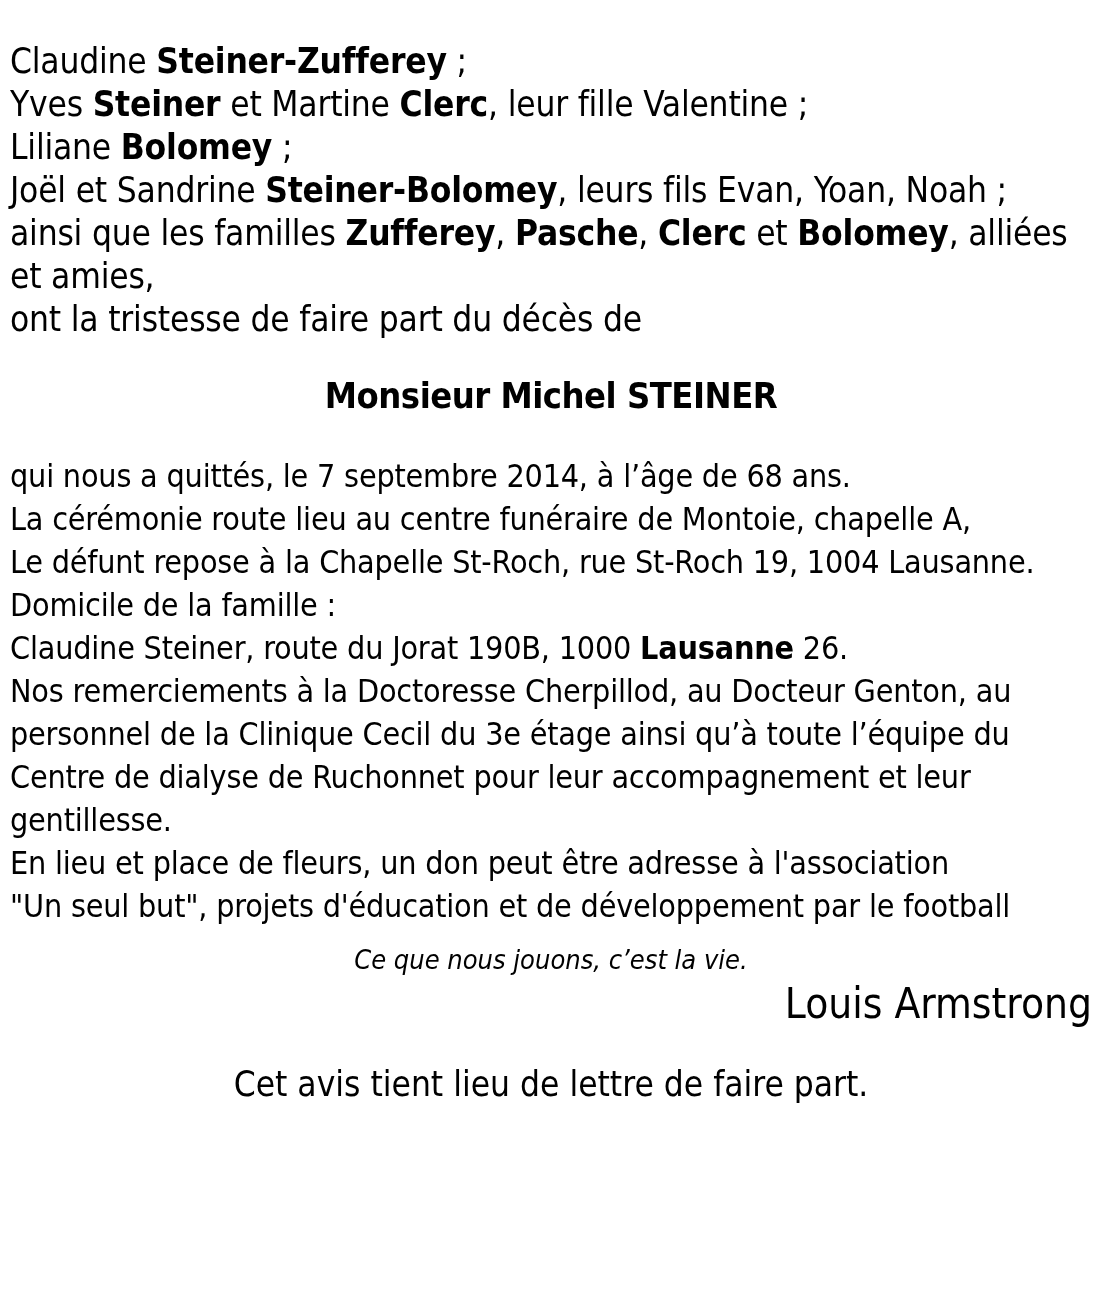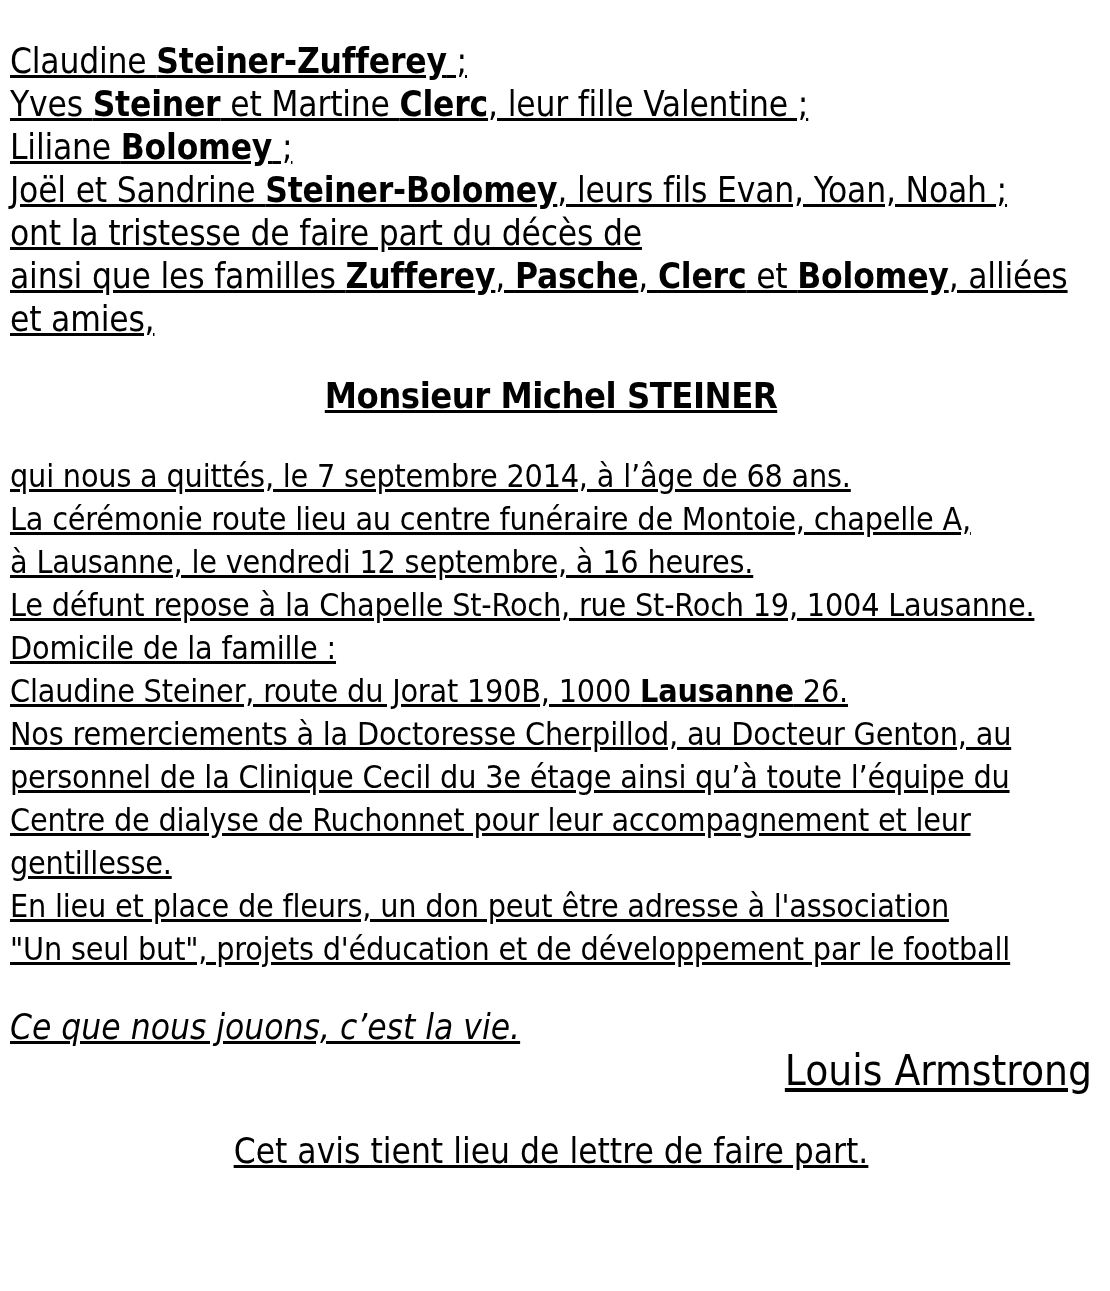--- a/index.html
+++ b/index.html
@@ -13,21 +13,20 @@
     font-family: "DejaVu Sans Condensed", "Liberation Sans Narrow", "Liberation Sans", sans-serif;
     color: #000000;
     overflow: hidden;
   }
   .page {
     box-sizing: border-box;
     width: 1110px;
     height: 1291px;
     padding: 40px 18px 12px 10px;
     position: relative;
-    text-decoration: underline;
   }
   .line {
     font-size: 35px;
     line-height: 43px;
     white-space: nowrap;
     letter-spacing: -0.2px;
   }
   .line.wrapline {
     white-space: normal;
   }
@@ -44,25 +43,25 @@
     letter-spacing: -0.5px;
     margin: 26px 0 30px 0;
     line-height: 58px;
     white-space: nowrap;
   }
   .block-details .line {
     font-size: 32px;
     line-height: 43px;
   }
   .quote {
-    text-align: left;
+    text-align: center;
     font-style: italic;
-    font-size: 35px;
+    font-size: 27px;
     line-height: 44px;
-    margin-top: 34px;
+    margin-top: 10px;
     white-space: nowrap;
   }
   .quote-author {
     text-align: right;
     font-size: 42px;
     line-height: 44px;
     white-space: nowrap;
   }
   .closing {
     text-align: center;
@@ -88,33 +87,32 @@
     </div>
 
     <div class="line">
       <span>Liliane </span><b>Bolomey</b><span> ;</span>
     </div>
 
     <div class="line">
       <span>Joël et Sandrine </span><b>Steiner-Bolomey</b><span>, leurs fils Evan, Yoan, Noah ;</span>
     </div>
 
-    <div class="line">ont la tristesse de faire part du décès de</div>
-
     <div class="line wrapline">
       <span>ainsi que les familles </span><b>Zufferey</b><span>, </span><b>Pasche</b><span>, </span><b>Clerc</b><span> et </span><b>Bolomey</b><span>, alliées et amies,</span>
     </div>
+
+    <div class="line">ont la tristesse de faire part du décès de</div>
   </div>
 
   <div class="deceased-name">Monsieur Michel STEINER</div>
 
   <div class="block-details">
     <div class="line">qui nous a quittés, le 7 septembre 2014, à l’âge de 68 ans.</div>
     <div class="line">La cérémonie route lieu au centre funéraire de Montoie, chapelle A,</div>
-    <div class="line">à Lausanne, le vendredi 12 septembre, à 16 heures.</div>
     <div class="line">Le défunt repose à la Chapelle St-Roch, rue St-Roch 19, 1004 Lausanne.</div>
     <div class="line">Domicile de la famille :</div>
 
     <div class="line">
       <span>Claudine Steiner, route du Jorat 190B, 1000 </span><b>Lausanne</b><span> 26.</span>
     </div>
 
     <div class="line wrapline">Nos remerciements à la Doctoresse Cherpillod, au Docteur Genton, au personnel de la Clinique Cecil du 3e étage ainsi qu’à toute l’équipe du Centre de dialyse de Ruchonnet pour leur accompagnement et leur gentillesse.</div>
 
     <div class="line">En lieu et place de fleurs, un don peut être adresse à l'association</div>

